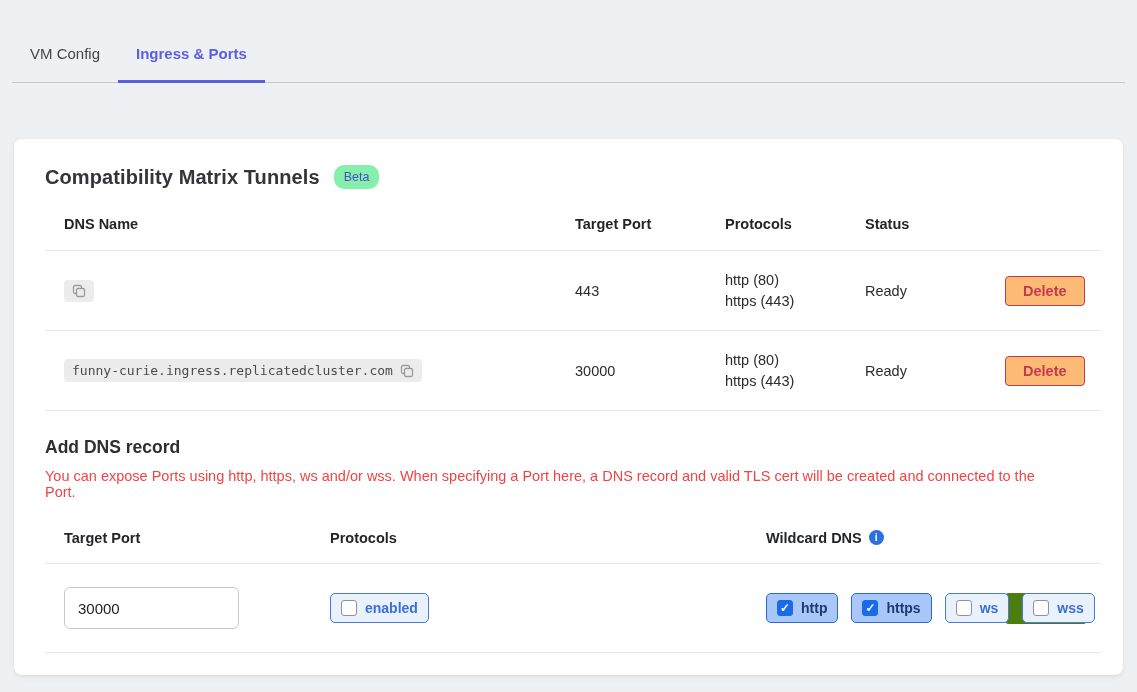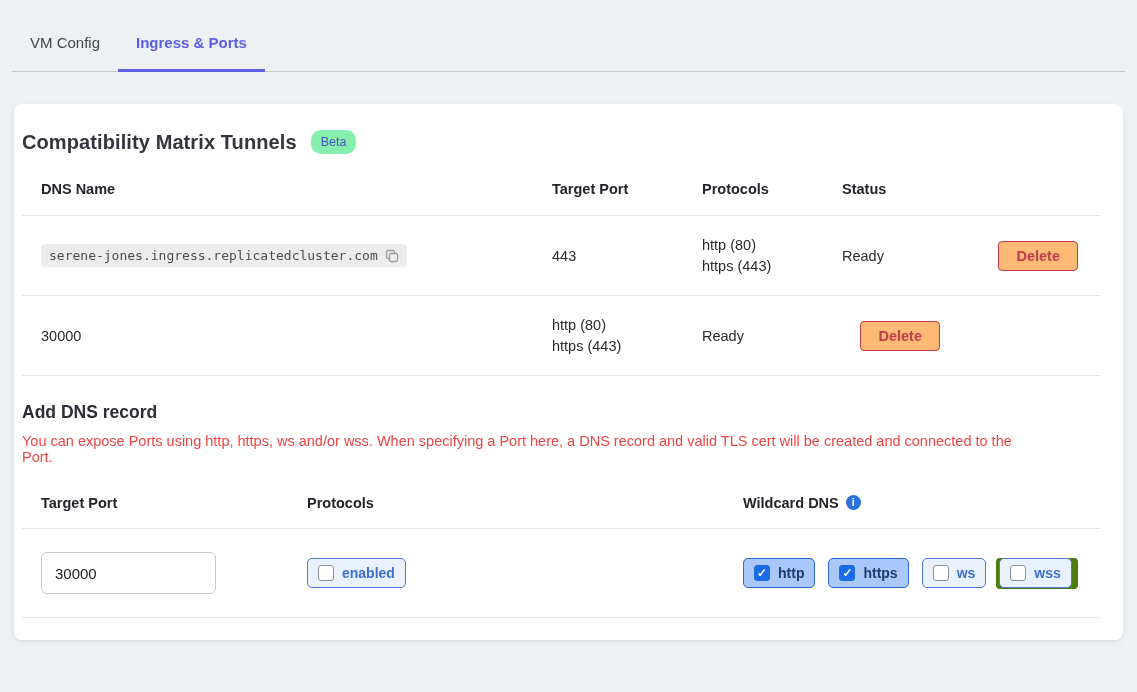--- a/index.html
+++ b/index.html
@@ -10,43 +10,43 @@
     font-family: "Liberation Sans", sans-serif;
     overflow: hidden;
   }
 
   
   .tabbar {
     display: flex;
     align-items: flex-end;
     margin: 0 12px;
     border-bottom: 1px solid #c6c9cc;
-    height: 72px;
+    height: 83px;
   }
   .tab {
     padding: 0 18px 20px 18px;
     font-size: 15px;
     color: #454549;
     cursor: pointer;
   }
   .tab.active {
     color: #5b5ee1;
     font-weight: 700;
     padding-bottom: 18px;
     border-bottom: 3px solid #5b5ee1;
     margin-bottom: -1px;
   }
 
   
   .card {
-    margin: 32px 14px 0 14px;
+    margin: 56px 14px 0 14px;
     background: #ffffff;
     border-radius: 8px;
     box-shadow: 0 1px 2px rgba(0,0,0,.05), 0 2px 6px rgba(0,0,0,.06);
-    padding: 26px 22px 22px 8px;
+    padding: 26px 22px 22px 31px;
   }
   .card-header {
     display: flex;
     align-items: center;
     gap: 14px;
   }
   .card-title {
     margin: 0;
     font-size: 20px;
     font-weight: 700;
@@ -242,41 +242,51 @@
     <div class="cell">DNS Name</div>
     <div class="cell">Target Port</div>
     <div class="cell">Protocols</div>
     <div class="cell">Status</div>
     <div class="cell"></div>
   </div>
 
   <div class="trow trow-data">
     <div class="cell">
       <span class="dns-pill">
-        <span>serene-jones.ingress.replicatedcluster.com</span>
         <span class="copy-icon">
           <svg width="14" height="14" viewBox="0 0 14 14" fill="none" stroke="#9b9b9b" stroke-width="1.3">
             <rect x="4.5" y="4.5" width="8" height="8" rx="1.5"></rect>
             <path d="M9.5 4.5 V3 a1.5 1.5 0 0 0 -1.5 -1.5 H3 A1.5 1.5 0 0 0 1.5 3 v5 A1.5 1.5 0 0 0 3 9.5 h1.5"></path>
           </svg>
         </span>
       </span>
     </div>
     <div class="cell">443</div>
     <div class="cell proto-lines">
       <div>http (80)</div>
       <div>https (443)</div>
     </div>
     <div class="cell">Ready</div>
     <div class="cell action-cell">
       <button class="delete-btn">Delete</button>
     </div>
   </div>
 
   <div class="trow trow-data">
+    <div class="cell">
+      <span class="dns-pill">
+        <span>funny-curie.ingress.replicatedcluster.com</span>
+        <span class="copy-icon">
+          <svg width="14" height="14" viewBox="0 0 14 14" fill="none" stroke="#9b9b9b" stroke-width="1.3">
+            <rect x="4.5" y="4.5" width="8" height="8" rx="1.5"></rect>
+            <path d="M9.5 4.5 V3 a1.5 1.5 0 0 0 -1.5 -1.5 H3 A1.5 1.5 0 0 0 1.5 3 v5 A1.5 1.5 0 0 0 3 9.5 h1.5"></path>
+          </svg>
+        </span>
+      </span>
+    </div>
     <div class="cell">30000</div>
     <div class="cell proto-lines">
       <div>http (80)</div>
       <div>https (443)</div>
     </div>
     <div class="cell">Ready</div>
     <div class="cell action-cell">
       <button class="delete-btn">Delete</button>
     </div>
   </div>

